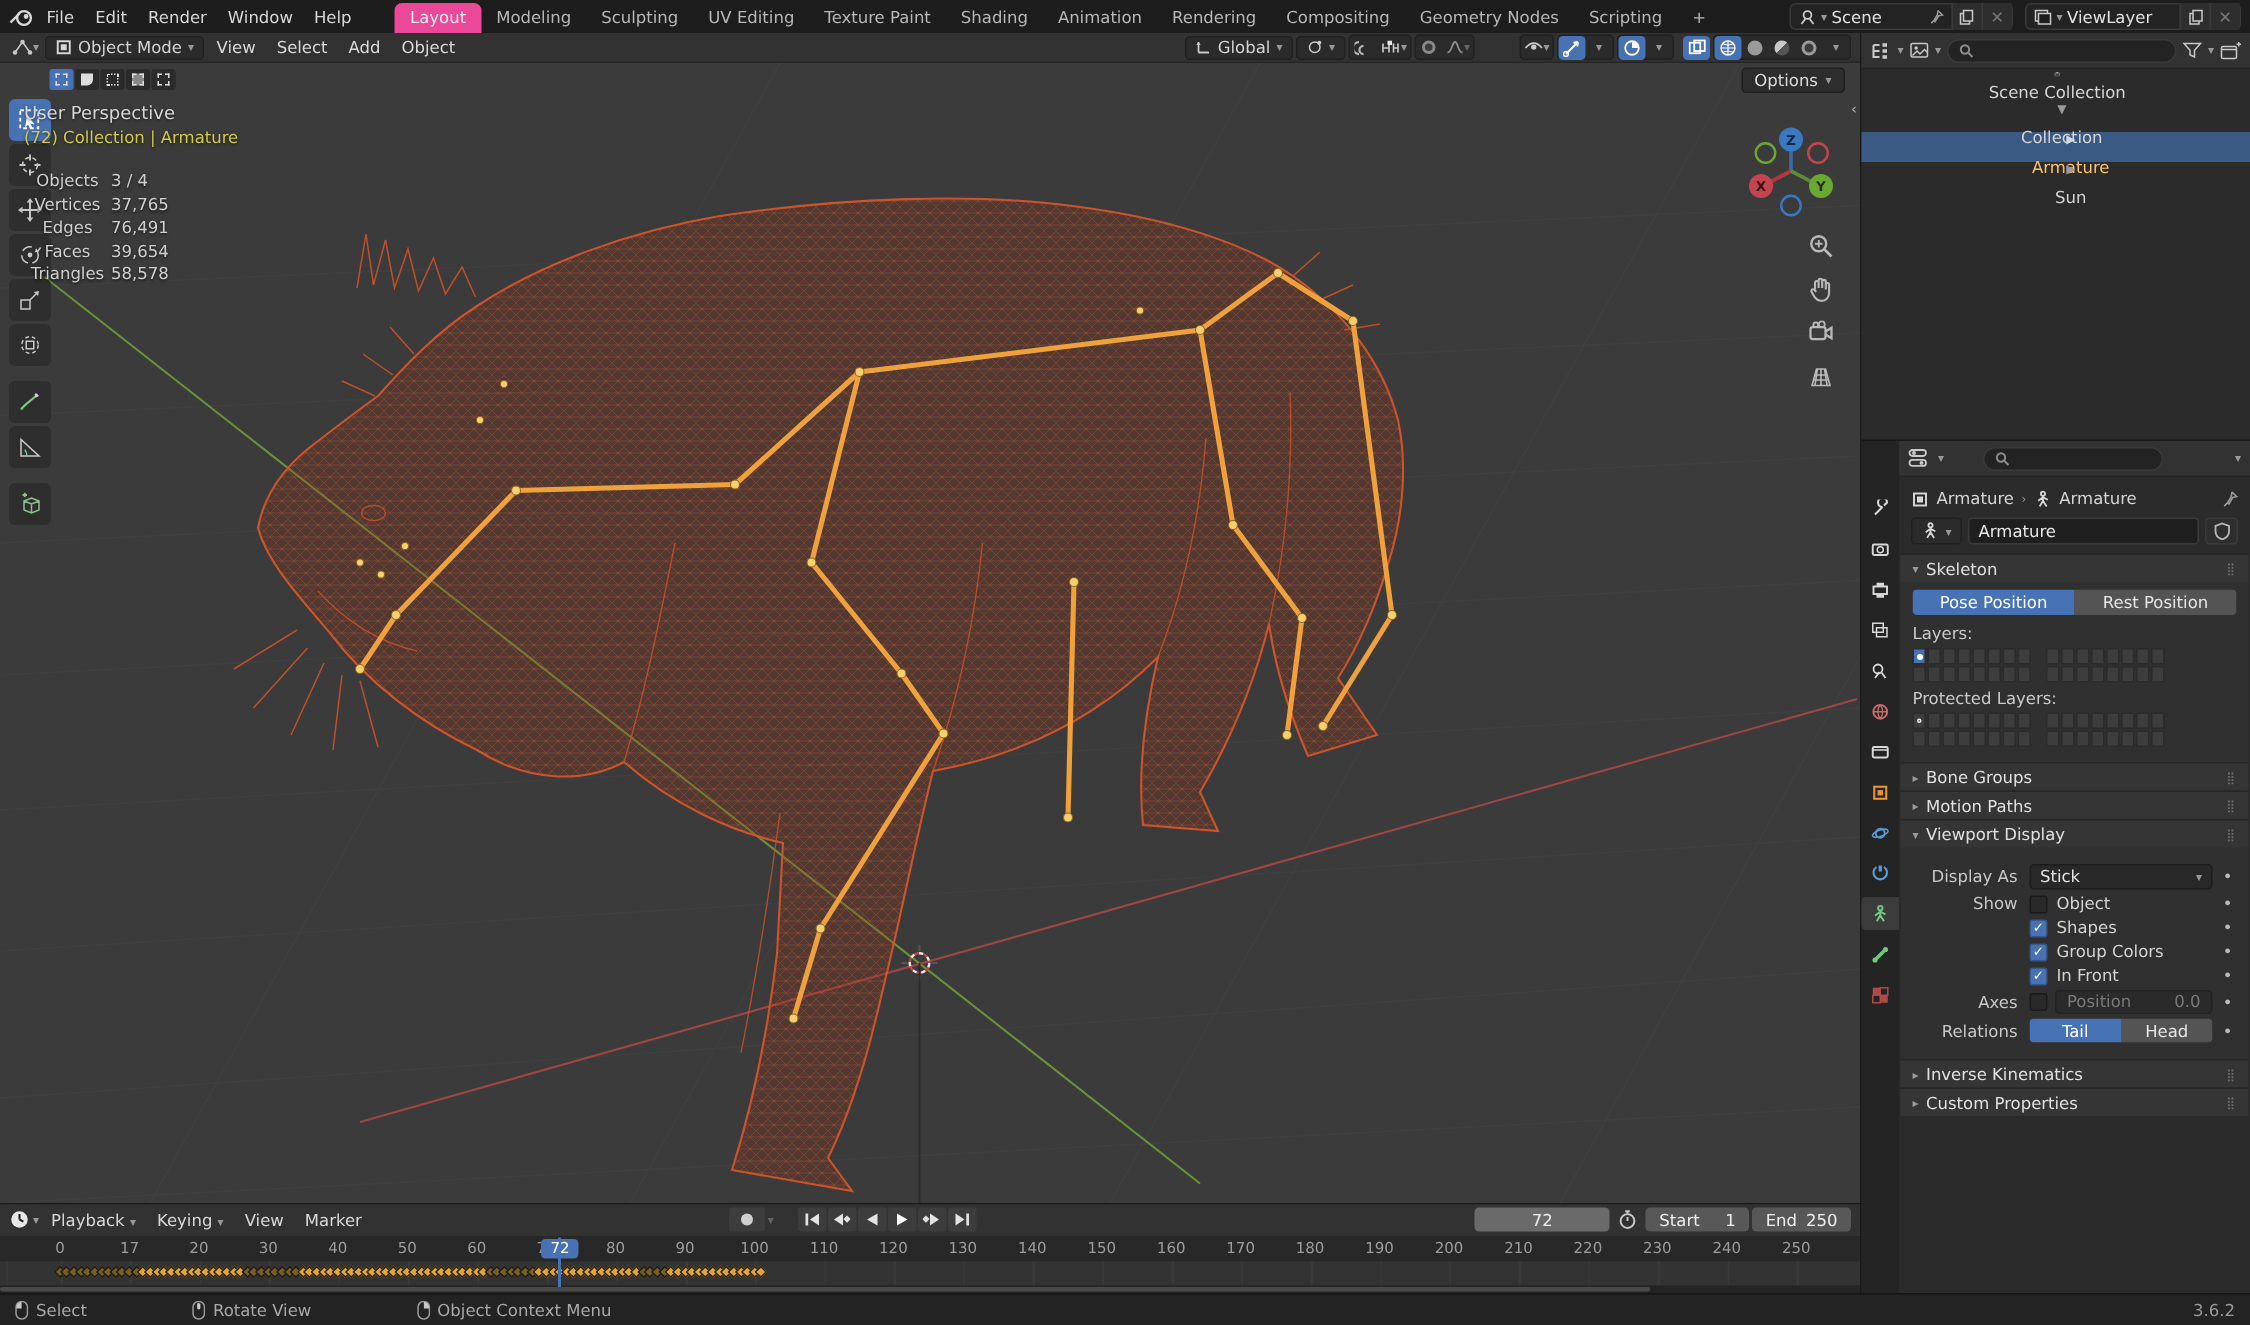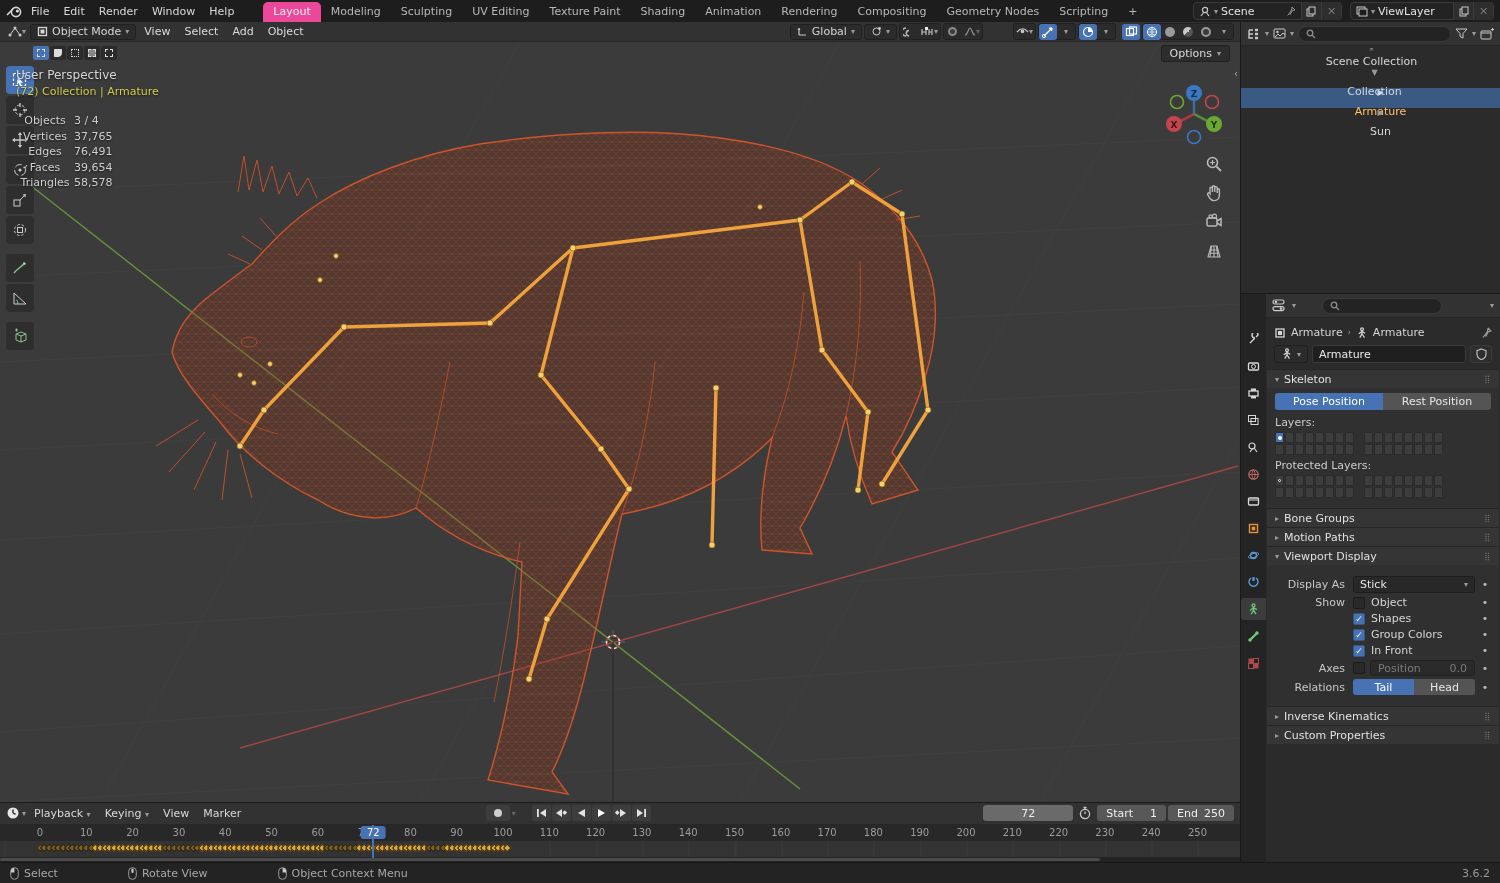--- a/index.html
+++ b/index.html
@@ -93,21 +93,21 @@
   .lcell.on { background:#4772b3; }
   .lcell .dot { position:absolute; left:2px; top:3px; width:4px; height:4px; border-radius:50%; background:#fff; }
   .lcell .dot.o { background:none; border:1px solid #eee; width:3px; height:3px; }
   .prow { display:flex; align-items:center; margin:3px 0; }
   .prow .plab { width:78px; text-align:right; padding-right:8px; color:#c8c8c8; flex:none; }
   .prow .anim { width:12px; text-align:center; color:#bbb; flex:none; margin-left:4px; }
   .dropdown { flex:1; display:flex; align-items:center; justify-content:space-between; background:#282828; border:1px solid #1d1d1d; border-radius:3px; height:17px; padding:0 6px; color:#e4e4e4; }
   .cbrow { display:flex; align-items:center; gap:6px; flex:1; }
   .cb { width:12px; height:12px; border-radius:2px; background:#292929; border:1px solid #1a1a1a; display:flex; align-items:center; justify-content:center; color:#fff; font-size:9px; }
   .cb.on { background:#4772b3; border-color:#35588c; }
-  .disfield { flex:1; display:flex; justify-content:space-between; align-items:center; background:#2a2a2a; border:1px solid #222; border-radius:3px; height:16px; padding:0 7px; color:#7a7a7a; }
+  .disfield { flex:1; display:flex; justify-content:space-between; background:#2a2a2a; border:1px solid #222; border-radius:3px; height:16px; padding:0 7px; color:#7a7a7a; }
 
   
   #timeline { height:60px; flex:none; display:flex; flex-direction:column; background:#2f2f2f; border-top:1px solid #1a1a1a; }
   #tl-header { height:22px; display:flex; align-items:center; gap:2px; padding:0 6px; background:#323232; border-bottom:1px solid #272727; }
   #tl-header .menu { padding:1px 6px; color:#d8d8d8; }
   .transport { display:flex; gap:1px; margin-left:14px; }
   .tbtn { width:19px; height:16px; background:#3d3d3d; display:flex; align-items:center; justify-content:center; border-radius:2px; }
   .tbtn.play { background:#3d3d3d; }
   .pill { display:flex; align-items:center; gap:6px; background:#585858; border-radius:3px; height:16px; padding:0 9px; color:#eee; }
   #tl-ruler { position:relative; height:17px; background:#282828; }
@@ -652,21 +652,21 @@
               <span>Start</span>
               <span style="min-width:18px;text-align:right">1</span>
             </div>
           <div class="pill">
               <span>End</span>
               <span>250</span>
             </div>
         </div>
         <div id="tl-ruler">
             <span class="tick" style="left: 40px;">0</span>
-            <span class="tick" style="left: 86.3px;">10</span>
+            <span class="tick" style="left: 86.3px;">17</span>
             <span class="tick" style="left: 132.6px;">20</span>
             <span class="tick" style="left: 178.9px;">30</span>
             <span class="tick" style="left: 225.2px;">40</span>
             <span class="tick" style="left: 271.5px;">50</span>
             <span class="tick" style="left: 317.8px;">60</span>
             <span class="tick" style="left: 364.1px;">70</span>
             <span class="tick" style="left: 410.4px;">80</span>
             <span class="tick" style="left: 456.7px;">90</span>
             <span class="tick" style="left: 503px;">100</span>
             <span class="tick" style="left: 549.3px;">110</span>

